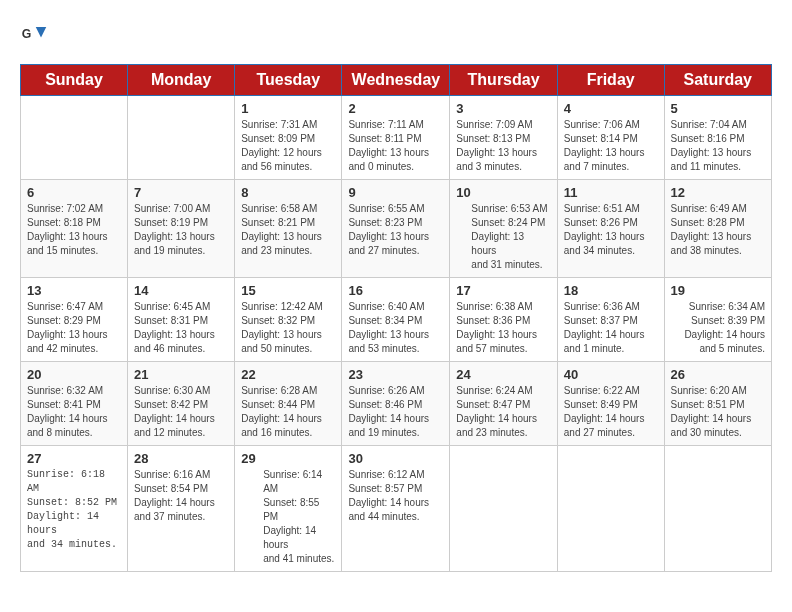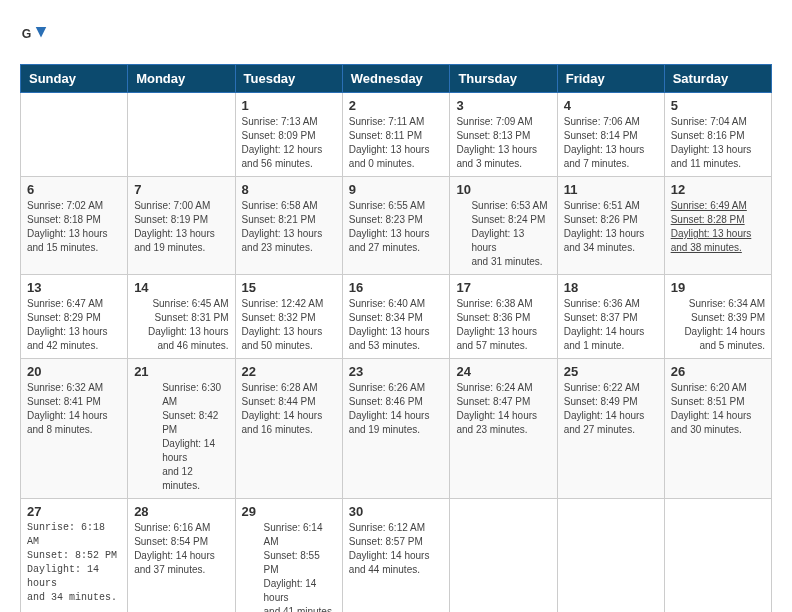--- a/index.html
+++ b/index.html
@@ -46,25 +46,25 @@
     .location-title {
       font-size: 16px;
       color: #555;
     }
     .calendar {
       width: 100%;
       border-collapse: collapse;
       border: 1px solid #ccc;
     }
     .calendar th {
-      background-color: #0c4a6e;
+      background-color: #b91c1c;
       color: #fff;
-      text-align: left;
+      text-align: center;
       padding: 6px 8px;
-      font-size: 13px;
+      font-size: 16px;
       border: 1px solid #2a6fb5;
     }
     .calendar td {
       border: 1px solid #ccc;
       vertical-align: top;
       padding: 5px 6px;
       width: 108px;
       min-height: 80px;
       background: #fff;
     }
@@ -117,21 +117,21 @@
         <th>Friday</th>
         <th>Saturday</th>
       </tr>
   </thead>
   <tbody id="calendar-body">
   <tr>
         <td class="empty-cell"></td>
         <td class="empty-cell"></td>
         <td>
           <span class="day-number">1</span>
-          <div class="day-info" style="white-space: pre-line;">Sunrise: 7:13 AM
+          <div class="day-info" style="white-space: pre-line;">Sunrise: 7:31 AM
 Sunset: 8:09 PM
 Daylight: 12 hours
 and 56 minutes.</div>
         </td>
         <td>
           <span class="day-number">2</span>
           <div class="day-info" style="white-space: pre-line;">Sunrise: 7:11 AM
 Sunset: 8:11 PM
 Daylight: 13 hours
 and 0 minutes.</div>
@@ -196,37 +196,37 @@
         </td>
         <td>
           <span class="day-number">11</span>
           <div class="day-info" style="white-space: pre-line;">Sunrise: 6:51 AM
 Sunset: 8:26 PM
 Daylight: 13 hours
 and 34 minutes.</div>
         </td>
         <td>
           <span class="day-number">12</span>
-          <div class="day-info" style="white-space: pre-line; text-decoration: underline;">Sunrise: 6:49 AM
+          <div class="day-info" style="white-space: pre-line;">Sunrise: 6:49 AM
 Sunset: 8:28 PM
 Daylight: 13 hours
 and 38 minutes.</div>
         </td>
       </tr>
       <tr>
         <td>
           <span class="day-number">13</span>
           <div class="day-info" style="white-space: pre-line;">Sunrise: 6:47 AM
 Sunset: 8:29 PM
 Daylight: 13 hours
 and 42 minutes.</div>
         </td>
         <td>
           <span class="day-number">14</span>
-          <div class="day-info" style="white-space: pre-line; text-align: right;">Sunrise: 6:45 AM
+          <div class="day-info" style="white-space: pre-line;">Sunrise: 6:45 AM
 Sunset: 8:31 PM
 Daylight: 13 hours
 and 46 minutes.</div>
         </td>
         <td>
           <span class="day-number">15</span>
           <div class="day-info" style="white-space: pre-line;">Sunrise: 12:42 AM
 Sunset: 8:32 PM
 Daylight: 13 hours
 and 50 minutes.</div>
@@ -263,21 +263,21 @@
       <tr>
         <td>
           <span class="day-number">20</span>
           <div class="day-info" style="white-space: pre-line;">Sunrise: 6:32 AM
 Sunset: 8:41 PM
 Daylight: 14 hours
 and 8 minutes.</div>
         </td>
         <td>
           <span class="day-number">21</span>
-          <div class="day-info" style="white-space: pre-line; margin-left: 28px;">Sunrise: 6:30 AM
+          <div class="day-info" style="white-space: pre-line;">Sunrise: 6:30 AM
 Sunset: 8:42 PM
 Daylight: 14 hours
 and 12 minutes.</div>
         </td>
         <td>
           <span class="day-number">22</span>
           <div class="day-info" style="white-space: pre-line;">Sunrise: 6:28 AM
 Sunset: 8:44 PM
 Daylight: 14 hours
 and 16 minutes.</div>
@@ -290,21 +290,21 @@
 and 19 minutes.</div>
         </td>
         <td>
           <span class="day-number">24</span>
           <div class="day-info" style="white-space: pre-line;">Sunrise: 6:24 AM
 Sunset: 8:47 PM
 Daylight: 14 hours
 and 23 minutes.</div>
         </td>
         <td>
-          <span class="day-number">25</span>
+          <span class="day-number">40</span>
           <div class="day-info" style="white-space: pre-line;">Sunrise: 6:22 AM
 Sunset: 8:49 PM
 Daylight: 14 hours
 and 27 minutes.</div>
         </td>
         <td>
           <span class="day-number">26</span>
           <div class="day-info" style="white-space: pre-line;">Sunrise: 6:20 AM
 Sunset: 8:51 PM
 Daylight: 14 hours

